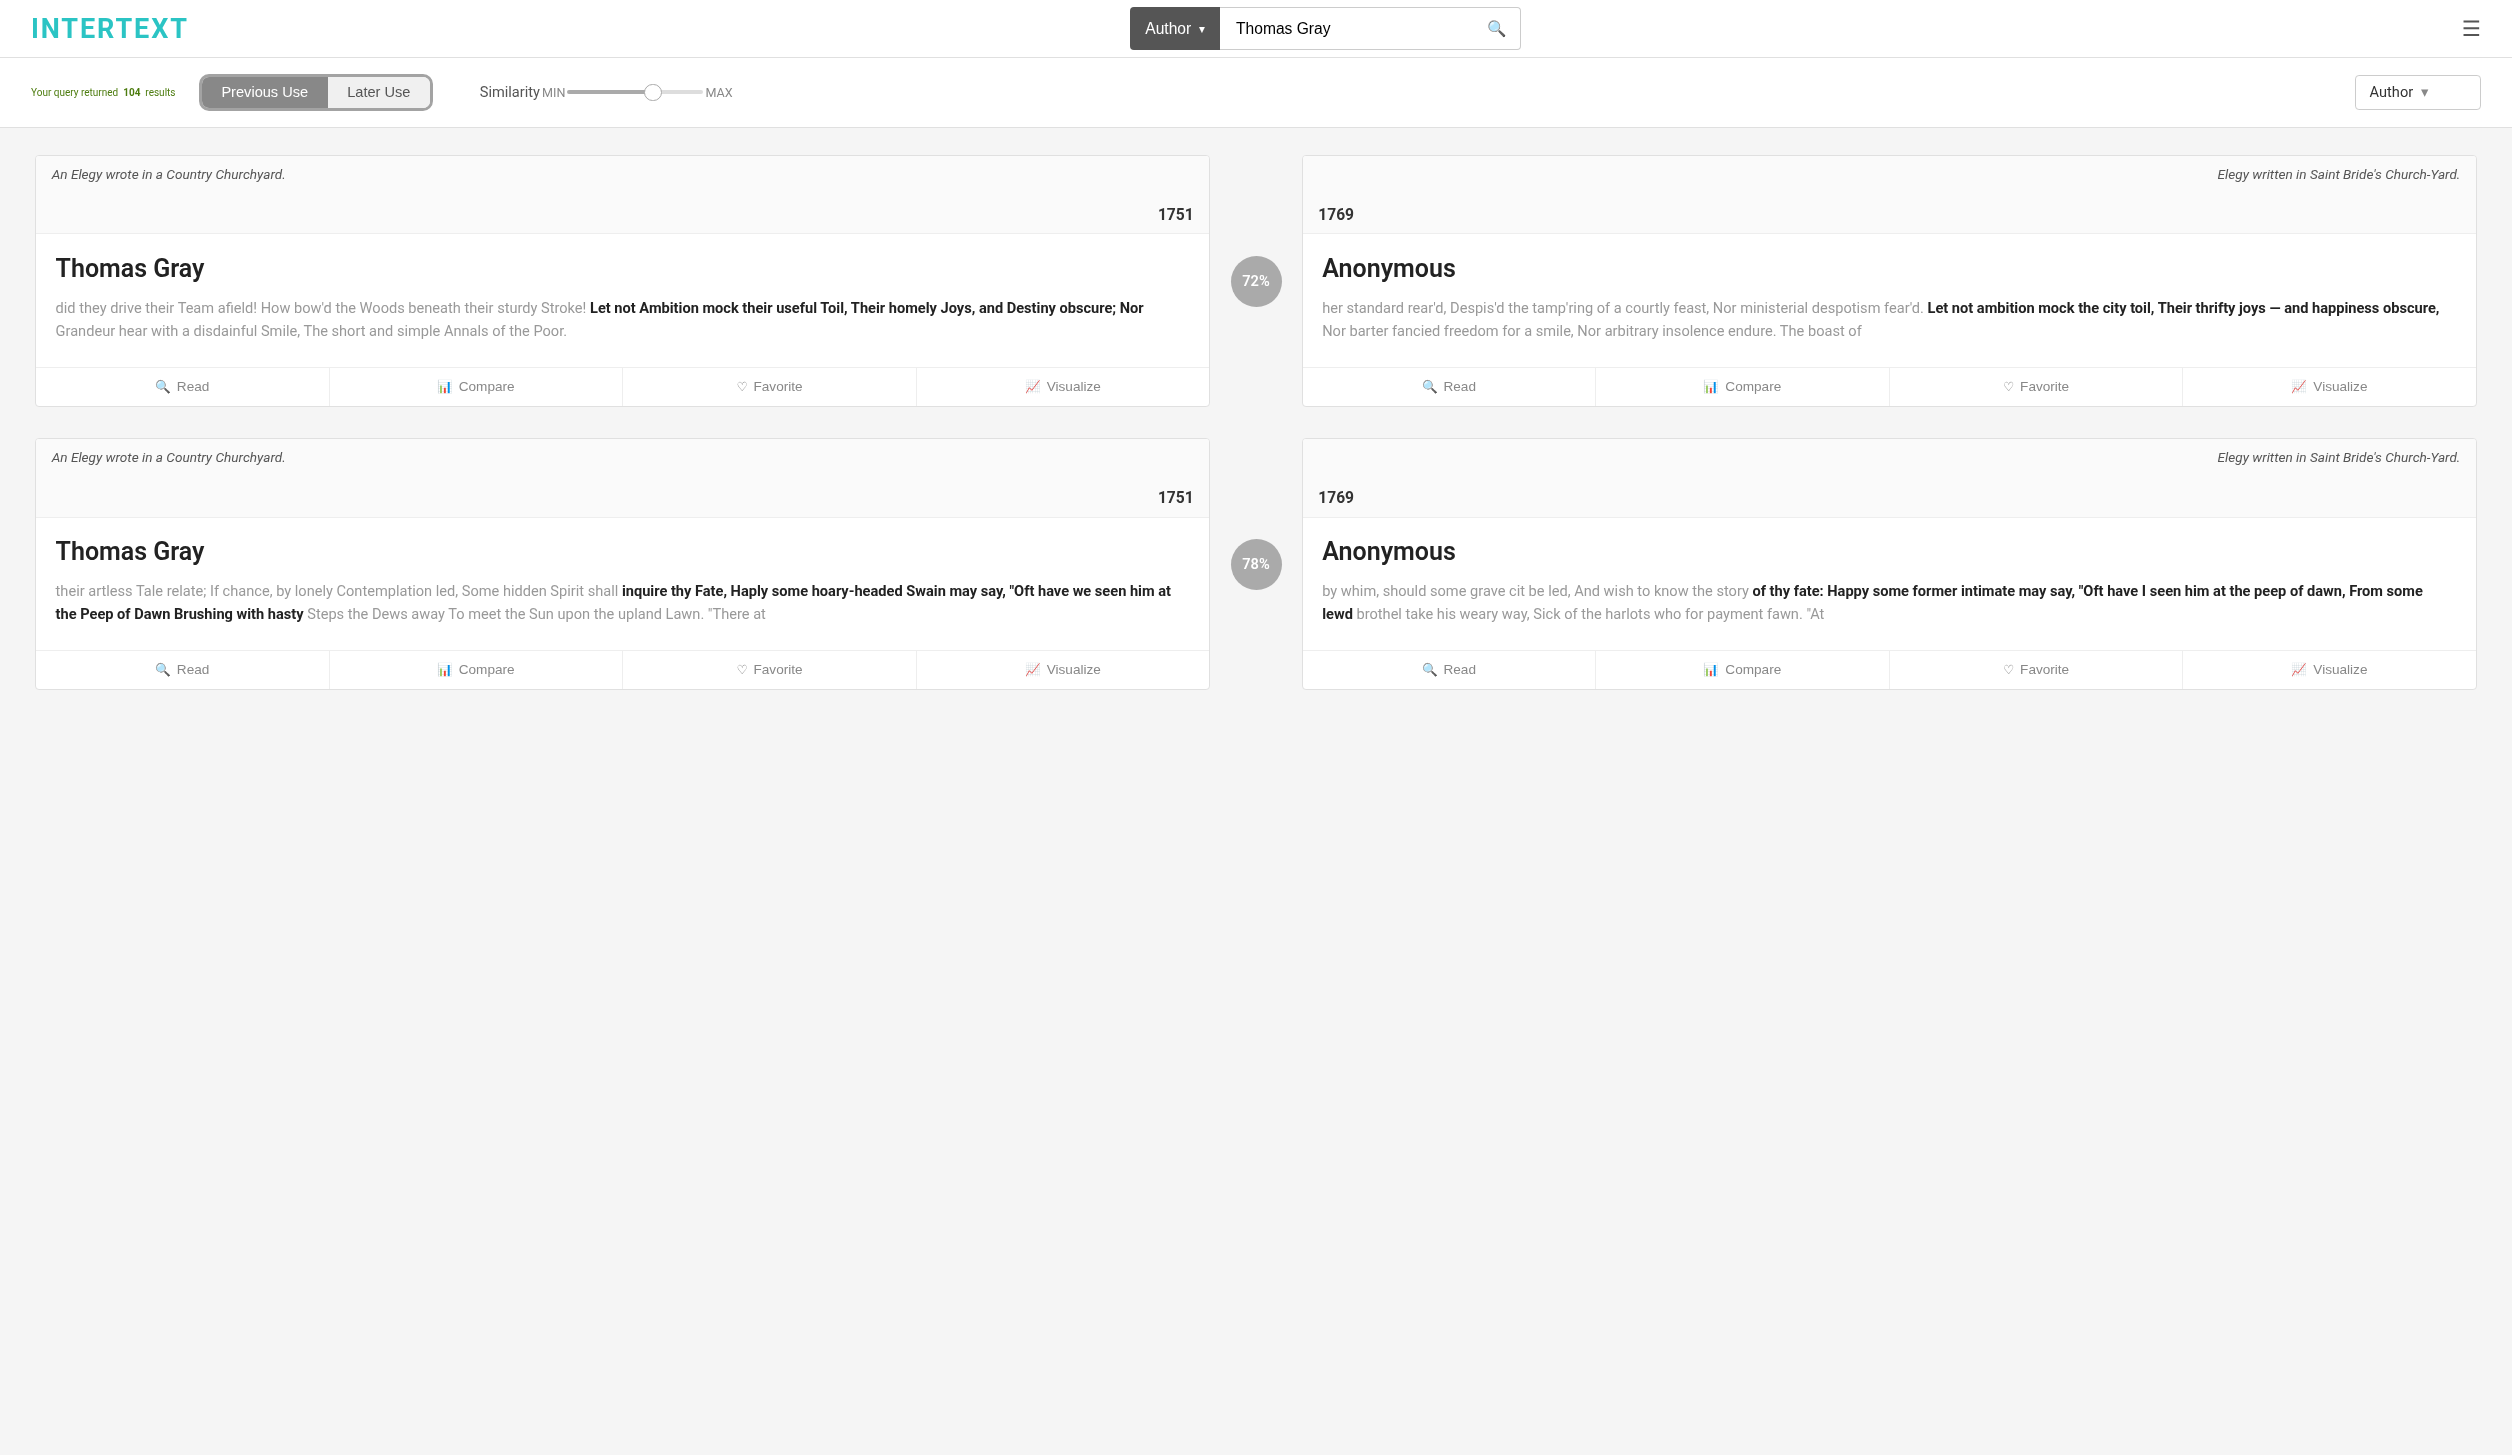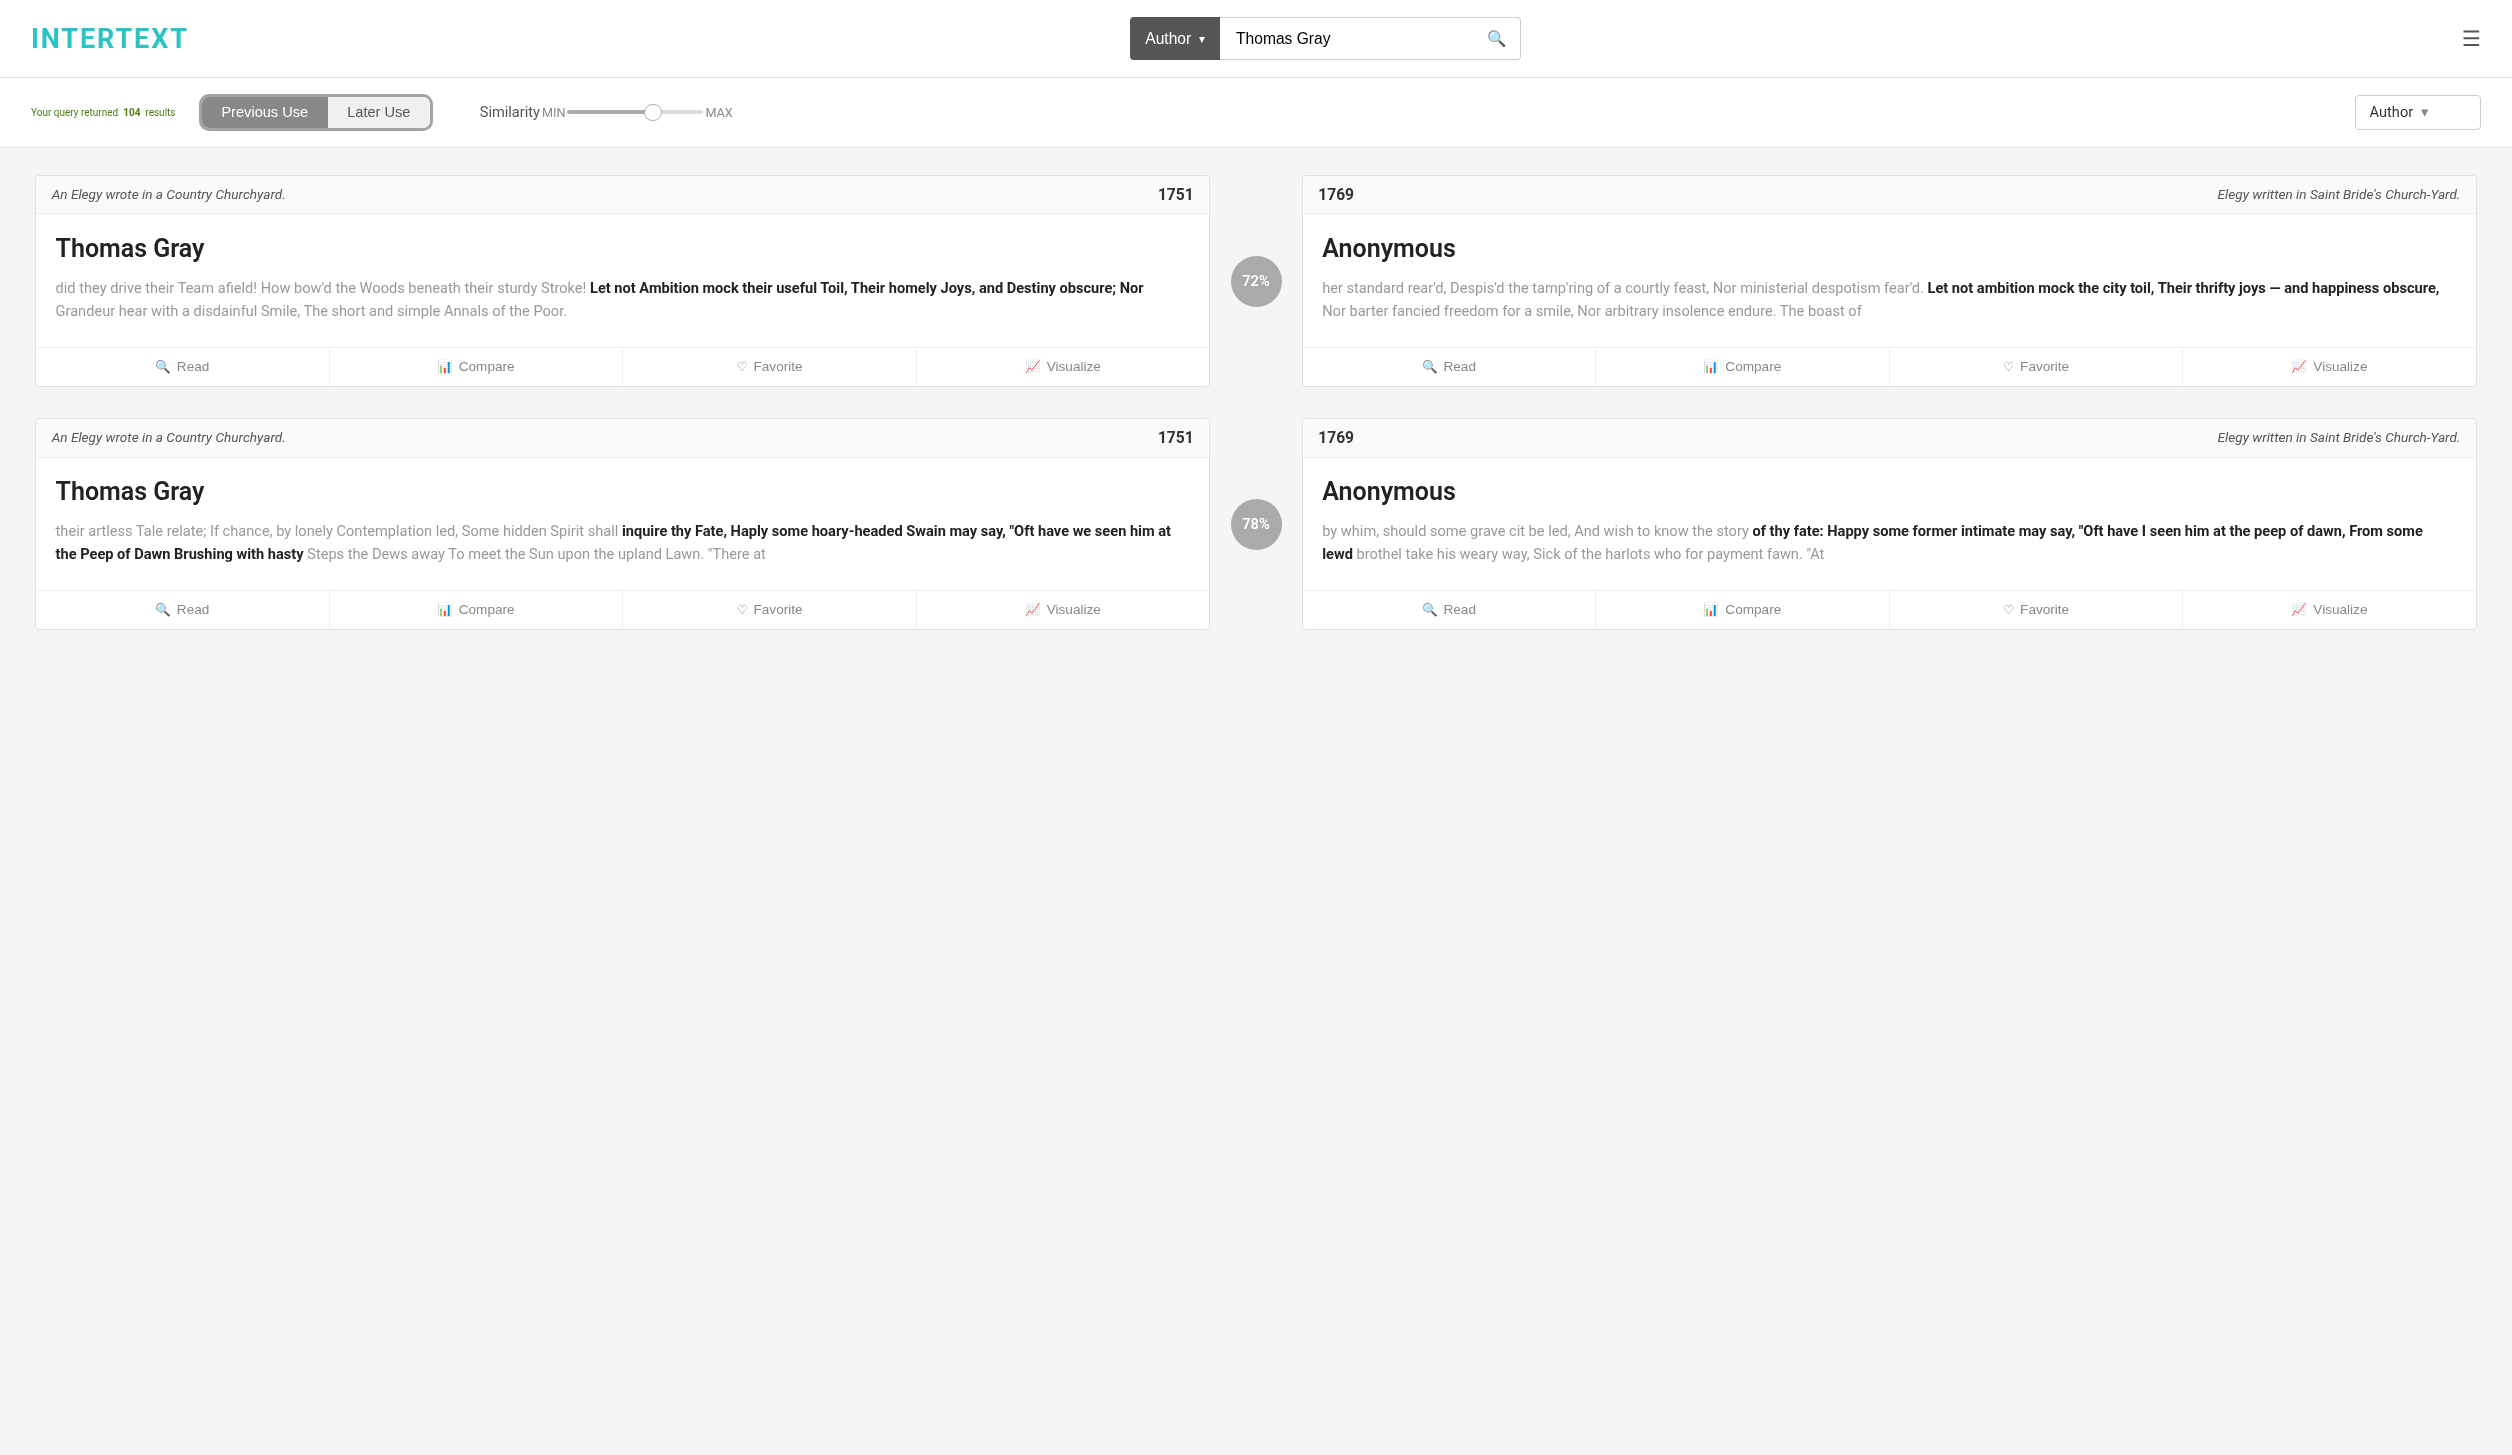--- a/index.html
+++ b/index.html
@@ -3,21 +3,21 @@
   <meta charset="utf-8">
   <style>
     * { box-sizing: border-box; margin: 0; padding: 0; }
     body { font-family: -apple-system, BlinkMacSystemFont, 'Segoe UI', Roboto, sans-serif; background: #f5f5f5; color: #333; }
 
     
     .header {
       background: #fff;
       border-bottom: 1px solid #e0e0e0;
       padding: 0 31px;
-      height: 78px;
+      height: 58px;
       display: flex;
       align-items: center;
       gap: 23.4px;
     }
     .logo {
       font-size: 27px;
       font-weight: 700;
       color: #2bc4c4;
       letter-spacing: 1.9px;
       text-transform: uppercase;
@@ -177,20 +177,21 @@
     }
     .card-source {
       font-style: italic;
       font-size: 13.6px;
       color: #555;
     }
     .card-year {
       font-weight: 700;
       font-size: 15.6px;
       color: #333;
+      margin-top: 40px;
     }
 
     .card-body {
       padding: 19.5px 19.5px 11.7px 19.5px;
     }
     .card-author {
       font-size: 25px;
       font-weight: 600;
       color: #222;
       margin-bottom: 13.6px;

